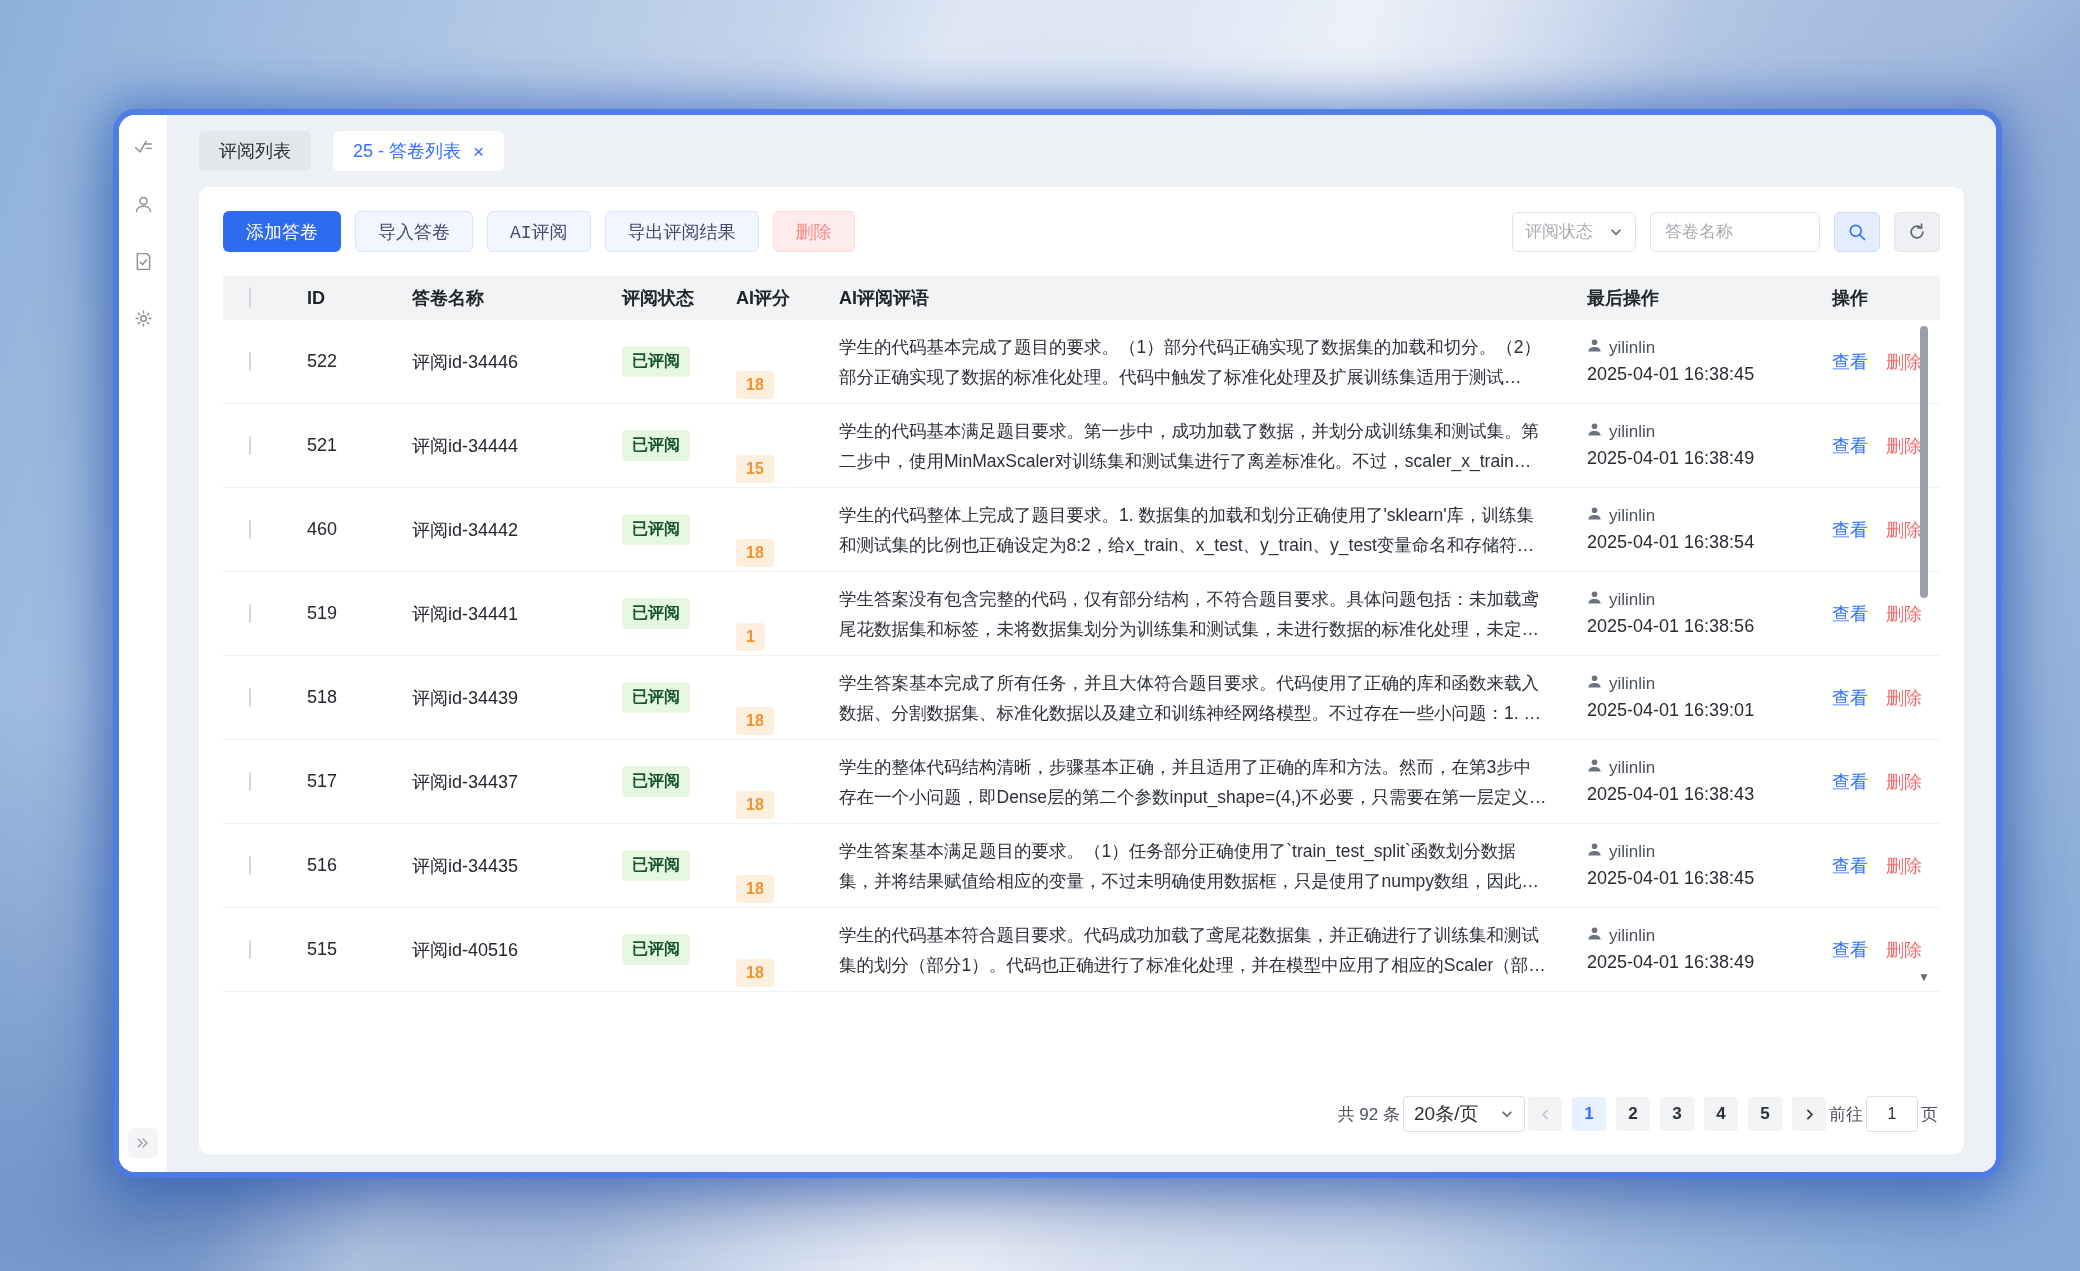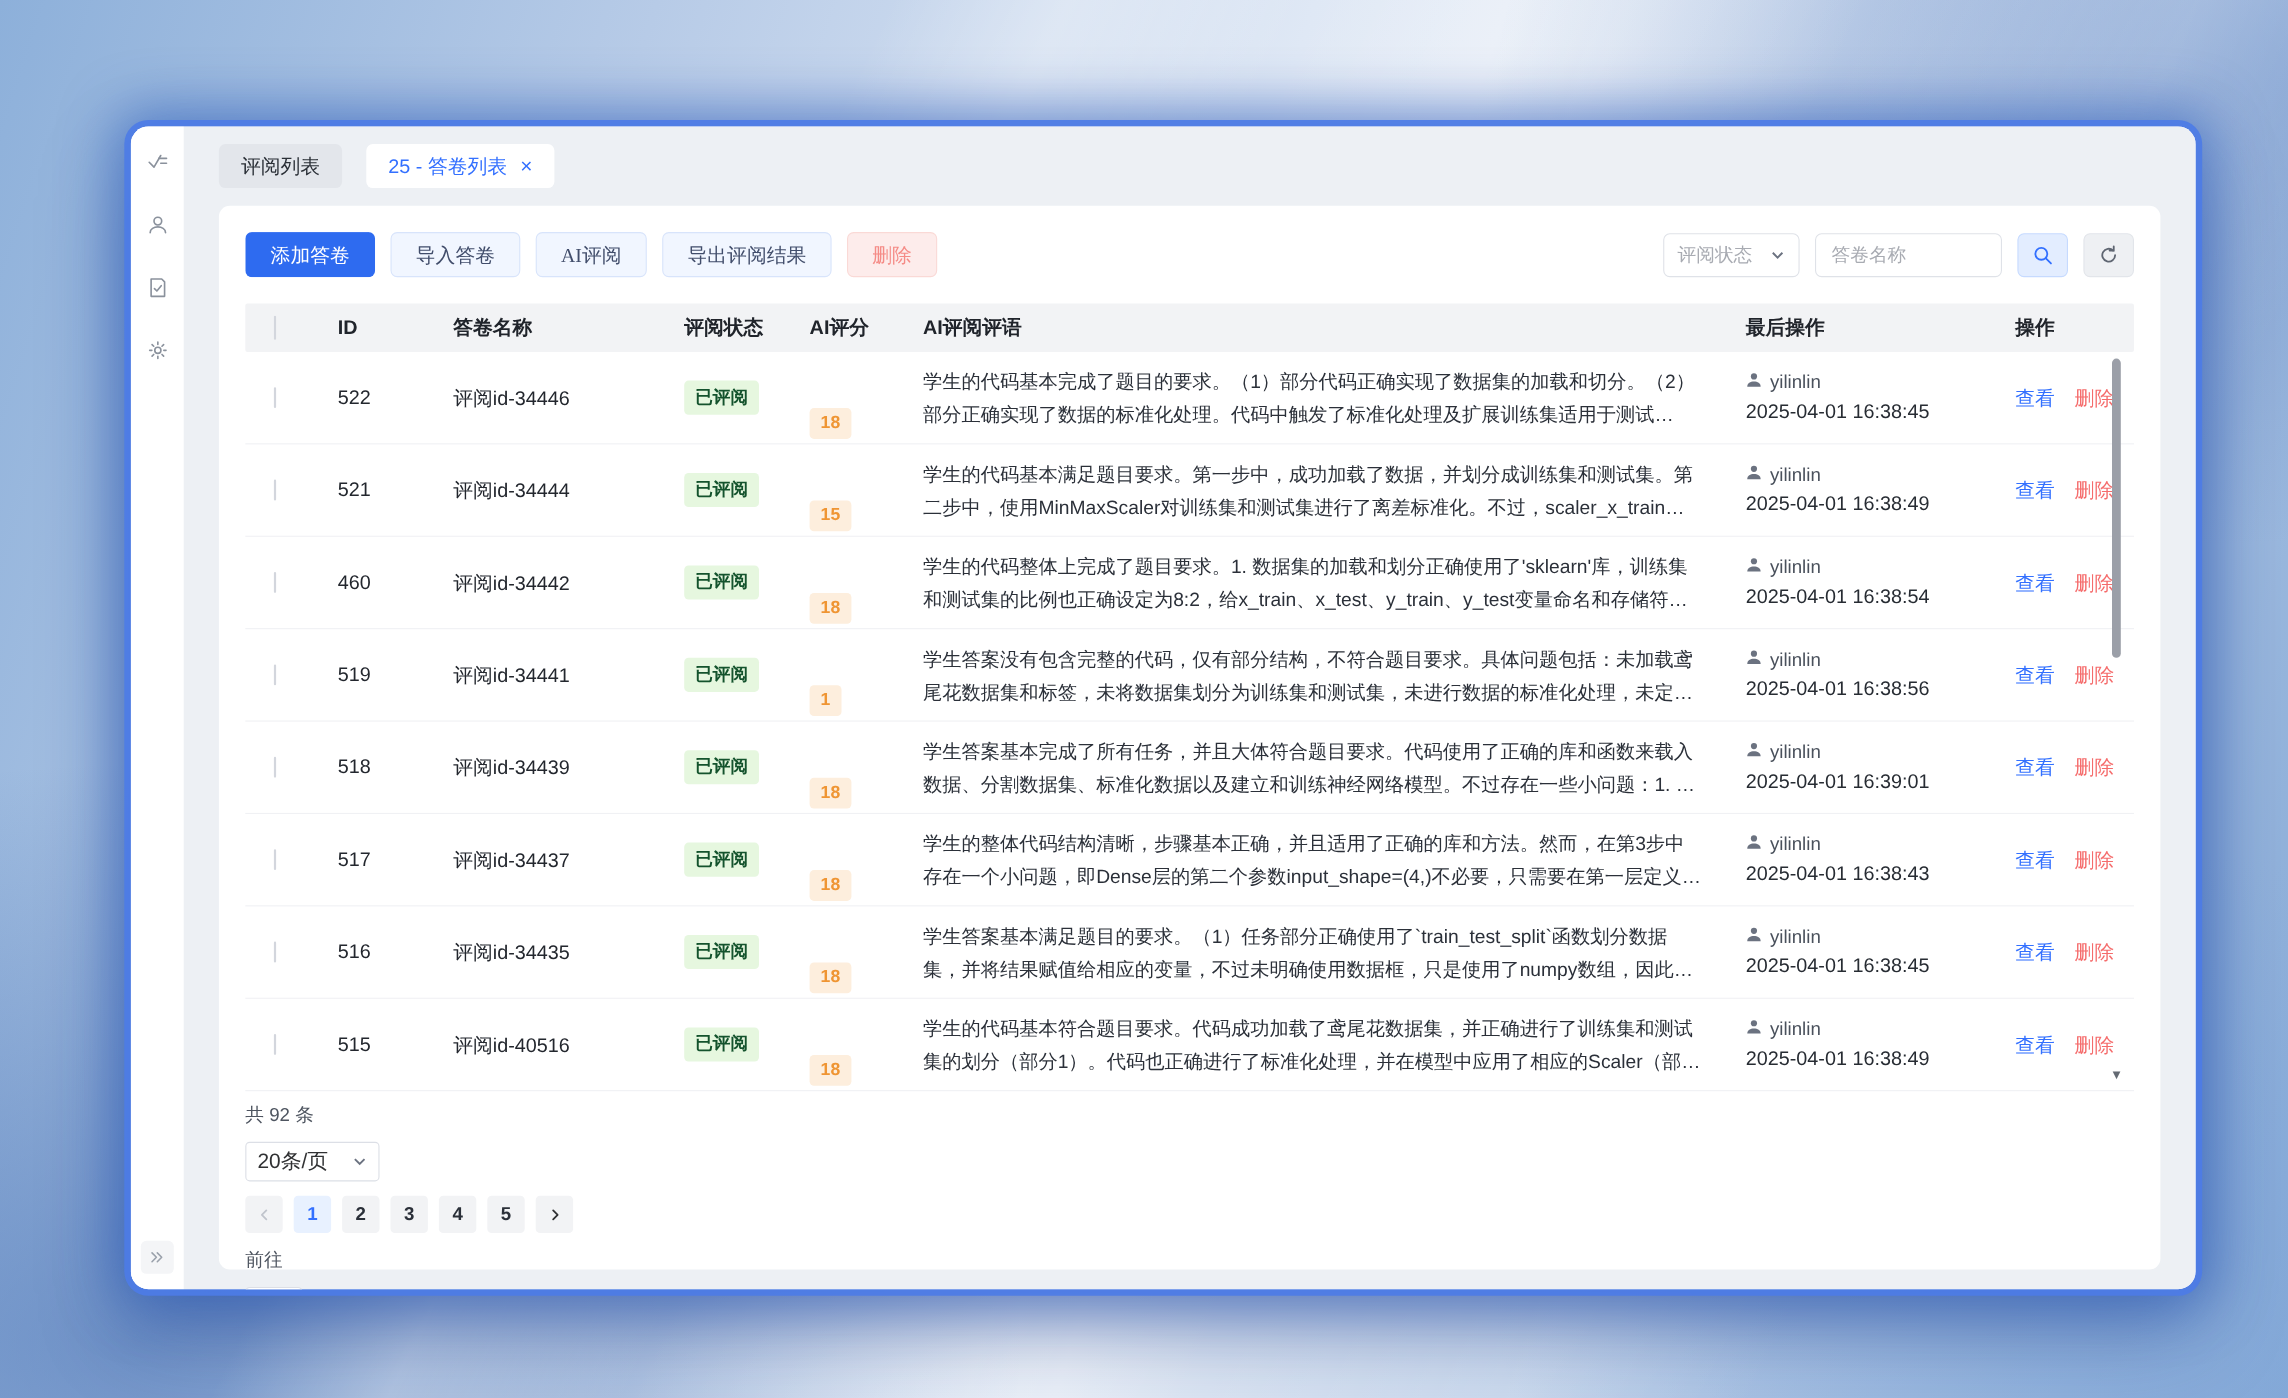--- a/index.html
+++ b/index.html
@@ -70,21 +70,21 @@
   .panel {
     margin:16px 0 18px; background:#fff; border-radius:10px;
     flex:1; min-height:0; display:flex; flex-direction:column;
     padding:24px 24px 16px;
   }
 
   
   .toolbar { display:flex; align-items:center; justify-content:space-between; flex:none; }
   .toolbar-left { display:flex; gap:14px; }
   .btn { height:41px; padding:0 22px; border-radius:6px; font-size:18px; border:1px solid transparent;
-         font-family:Liberation Serif, serif; cursor:pointer; }
+         font-family:Liberation Mono, monospace; cursor:pointer; }
   .btn-primary { background:#2e6bf0; color:#fff; }
   .btn-plain   { background:#f1f6ff; border-color:#d8e4fb; color:#414d6b; }
   .btn-danger  { background:#fdeceb; border-color:#fad9d6; color:#f58b86; }
   .toolbar-right { display:flex; gap:14px; align-items:center; }
   .select-box {
     width:124px; height:40px; border:1px solid #dfe2e8; border-radius:6px; background:#fff;
     display:flex; align-items:center; justify-content:space-between; padding:0 12px;
     color:#a8abb2; font-size:17px; cursor:pointer;
   }
   .name-input {
@@ -120,22 +120,22 @@
   .op-name svg { width:15px; height:15px; fill:#6b7280; }
   .op-time { margin-top:6px; font-size:18px; color:#272c33; }
   .cell-actions { display:flex; gap:18px; font-size:18px; }
   .link-view { color:#3370ff; cursor:pointer; }
   .link-del  { color:#f56c6c; cursor:pointer; }
   .scroll-thumb { position:absolute; right:12px; top:6px; width:8px; height:272px; background:#9b9fa8; border-radius:4px; }
   .scroll-arrow { position:absolute; right:10px; bottom:8px; font-size:12px; color:#646a73; }
 
   
   .pagination {
-    margin-top:auto; display:flex; justify-content:flex-end; 
-    gap:13px; font-size:17px; color:#4e5560; padding:10px 2px 6px 0;flex-direction:column;
+    margin-top:auto; display:flex; justify-content:flex-end; align-items:center;
+    gap:3px; font-size:17px; color:#4e5560; padding:10px 2px 6px 0;
   }
   .page-size {
     width:122px; height:36px; border:1px solid #dcdfe6; border-radius:4px; background:#fff;
     display:flex; align-items:center; justify-content:space-between; padding:0 10px;
     font-size:19px; color:#303133; cursor:pointer;
   }
   .pager { display:flex; gap:10px; align-items:center; }
   .page-btn {
     min-width:34px; height:34px; padding:0 6px; border-radius:4px; background:#f2f3f5;
     display:grid; place-items:center; font-size:17px; color:#2b3039; font-weight:bold; cursor:pointer;

